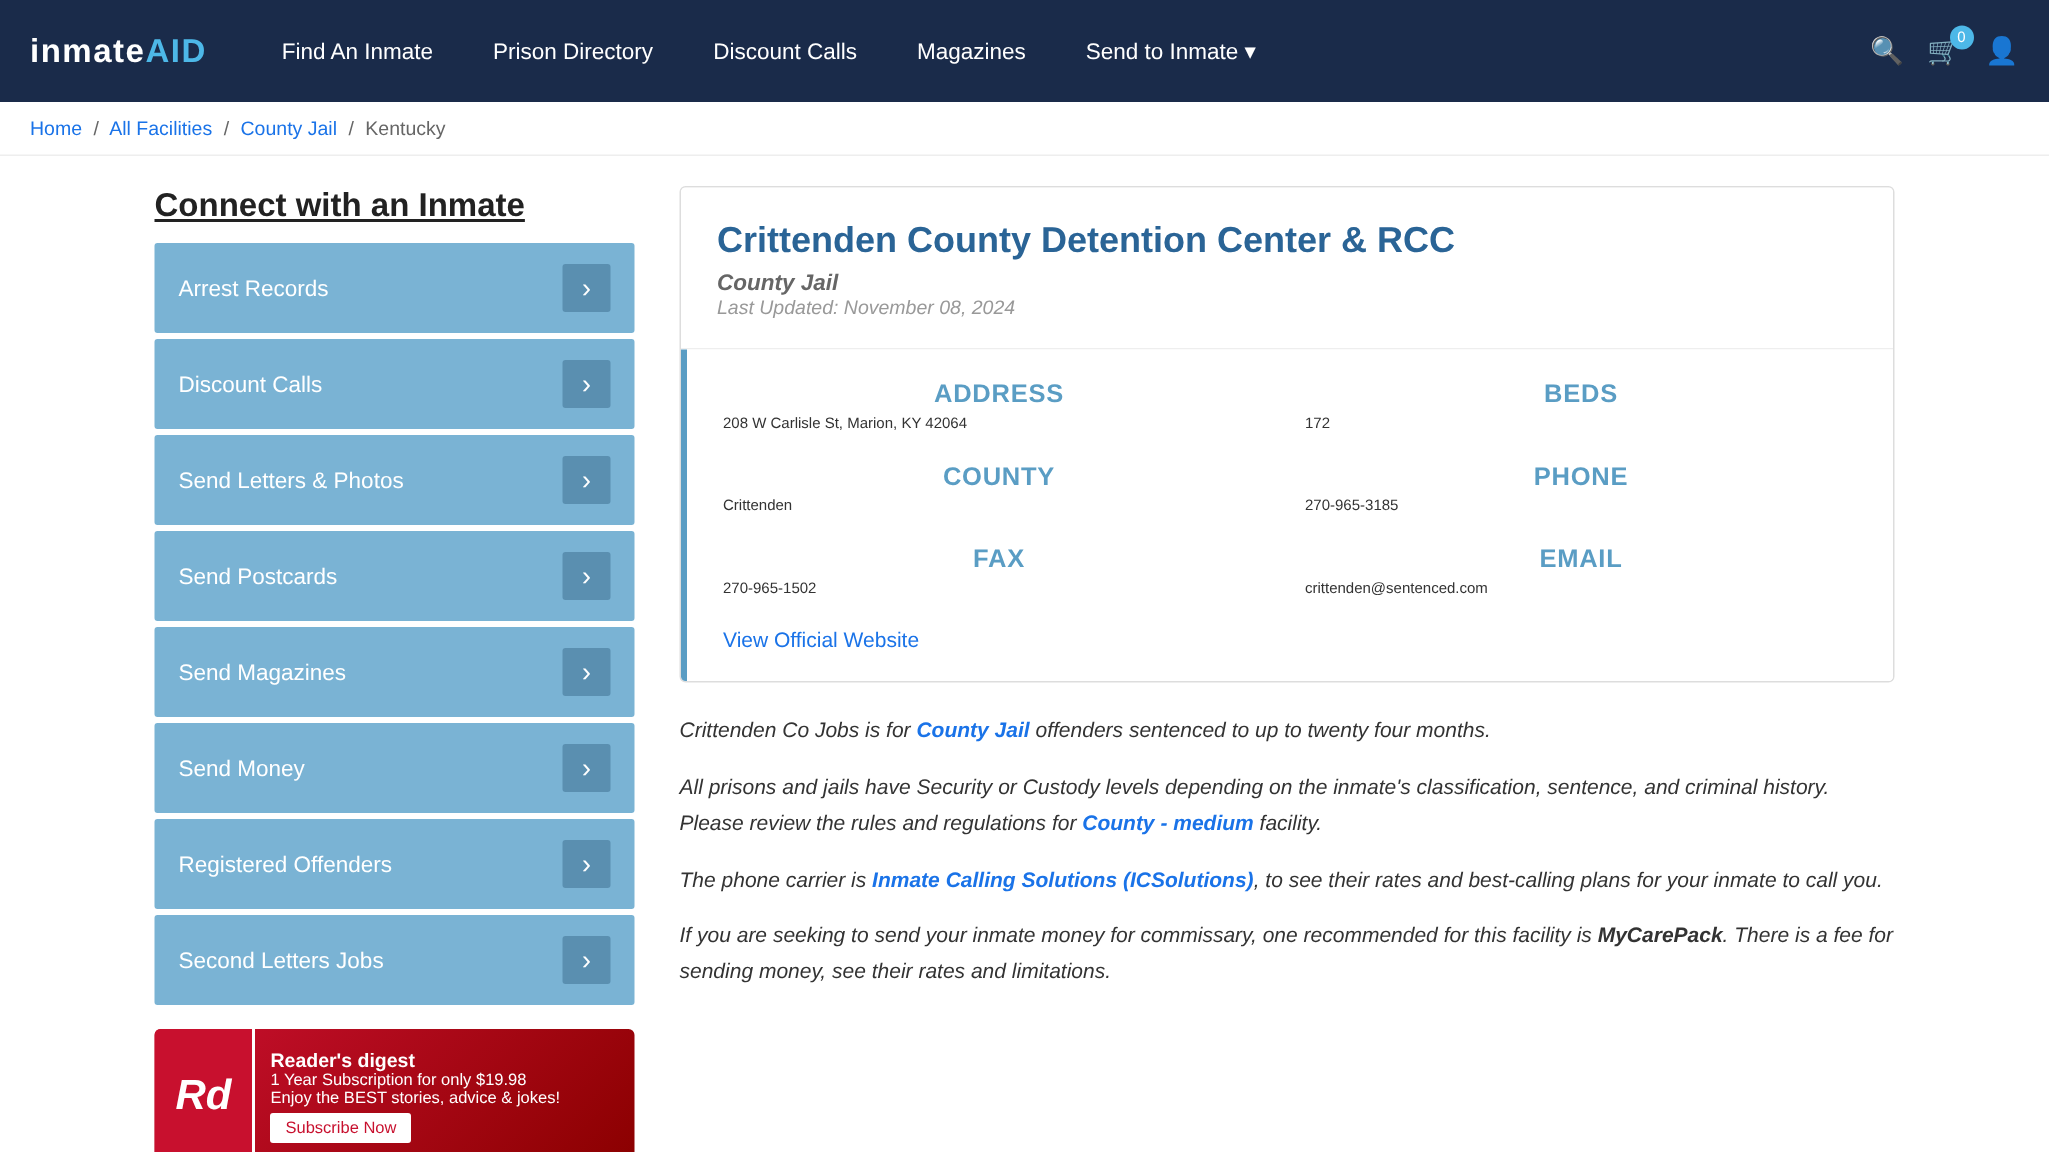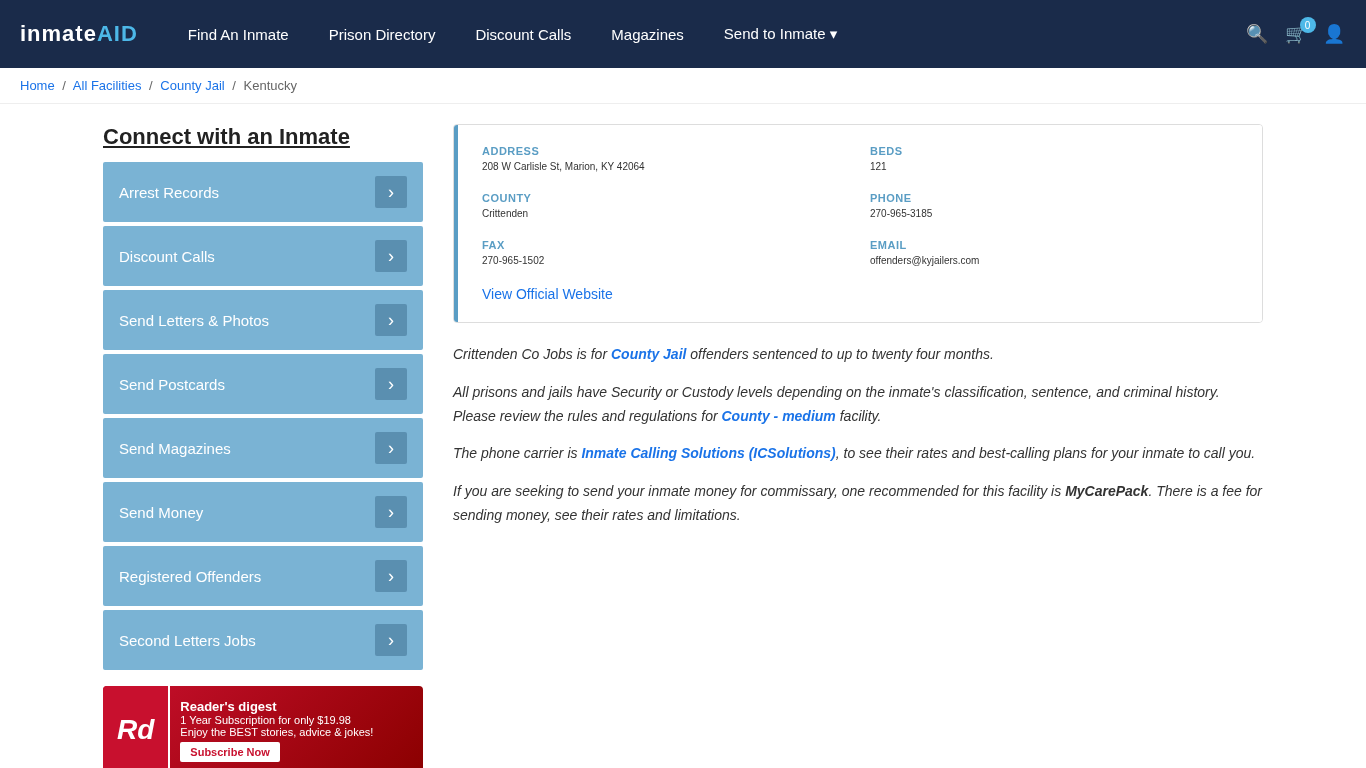--- a/index.html
+++ b/index.html
@@ -167,21 +167,21 @@
       font-size: 13px;
       font-weight: bold;
       color: #fff;
     }
     .ad-subscribe-btn {
       background: #fff;
       color: #c8102e;
       border: none;
       padding: 4px 10px;
       font-size: 11px;
-      font-weight: bold;
+      font-weight: normal;
       cursor: pointer;
       border-radius: 2px;
       margin-top: 4px;
     }
 
     
     .content {
       flex: 1;
     }
     .facility-card {
@@ -215,26 +215,27 @@
     .facility-details {
       background: #fff;
       padding: 20px 24px;
       border-left: 4px solid #5a9dc4;
       display: grid;
       grid-template-columns: 1fr 1fr;
       gap: 20px;
     }
     .detail-group {}
     .detail-label {
-      font-size: 11px;
+      font-size: 17px;
       color: #5a9dc4;
       font-weight: bold;
       text-transform: uppercase;
       letter-spacing: 0.5px;
       margin-bottom: 4px;
+      text-align: center;
     }
     .detail-value {
       font-size: 10px;
       color: #333;
     }
     .official-link {
       color: #1a73e8;
       text-decoration: none;
       font-size: 14px;
     }
@@ -341,45 +342,50 @@
           <div>1 Year Subscription for only $19.98</div>
           <div>Enjoy the BEST stories, advice &amp; jokes!</div>
           <button class="ad-subscribe-btn">Subscribe Now</button>
         </div>
       </div>
     </div>
   </aside>
 
   <main class="content">
     <div class="facility-card">
+      <div class="facility-header">
+        <h1 class="facility-name">Crittenden County Detention Center &amp; RCC</h1>
+        <div class="facility-type">County Jail</div>
+        <div class="facility-updated">Last Updated: November 08, 2024</div>
+      </div>
 
       <div class="facility-details">
         <div class="detail-group">
           <div class="detail-label">ADDRESS</div>
           <div class="detail-value">208 W Carlisle St, Marion, KY 42064</div>
         </div>
         <div class="detail-group">
           <div class="detail-label">BEDS</div>
-          <div class="detail-value">121</div>
+          <div class="detail-value">172</div>
         </div>
         <div class="detail-group">
           <div class="detail-label">COUNTY</div>
           <div class="detail-value">Crittenden</div>
         </div>
         <div class="detail-group">
           <div class="detail-label">PHONE</div>
           <div class="detail-value">270-965-3185</div>
         </div>
         <div class="detail-group">
           <div class="detail-label">FAX</div>
           <div class="detail-value">270-965-1502</div>
         </div>
         <div class="detail-group">
           <div class="detail-label">EMAIL</div>
-          <div class="detail-value">offenders@kyjailers.com</div>
+          <div class="detail-value">crittenden@sentenced.com</div>
         </div>
         <div class="detail-group" style="grid-column: 1 / -1;">
           <a href="#" class="official-link">View Official Website</a>
         </div>
       </div>
     </div>
 
     <div class="description">
       <p>
         <span>Crittenden Co Jobs is for </span><a href="#" class="desc-link">County Jail</a><span> offenders sentenced to up to twenty four months.</span>

